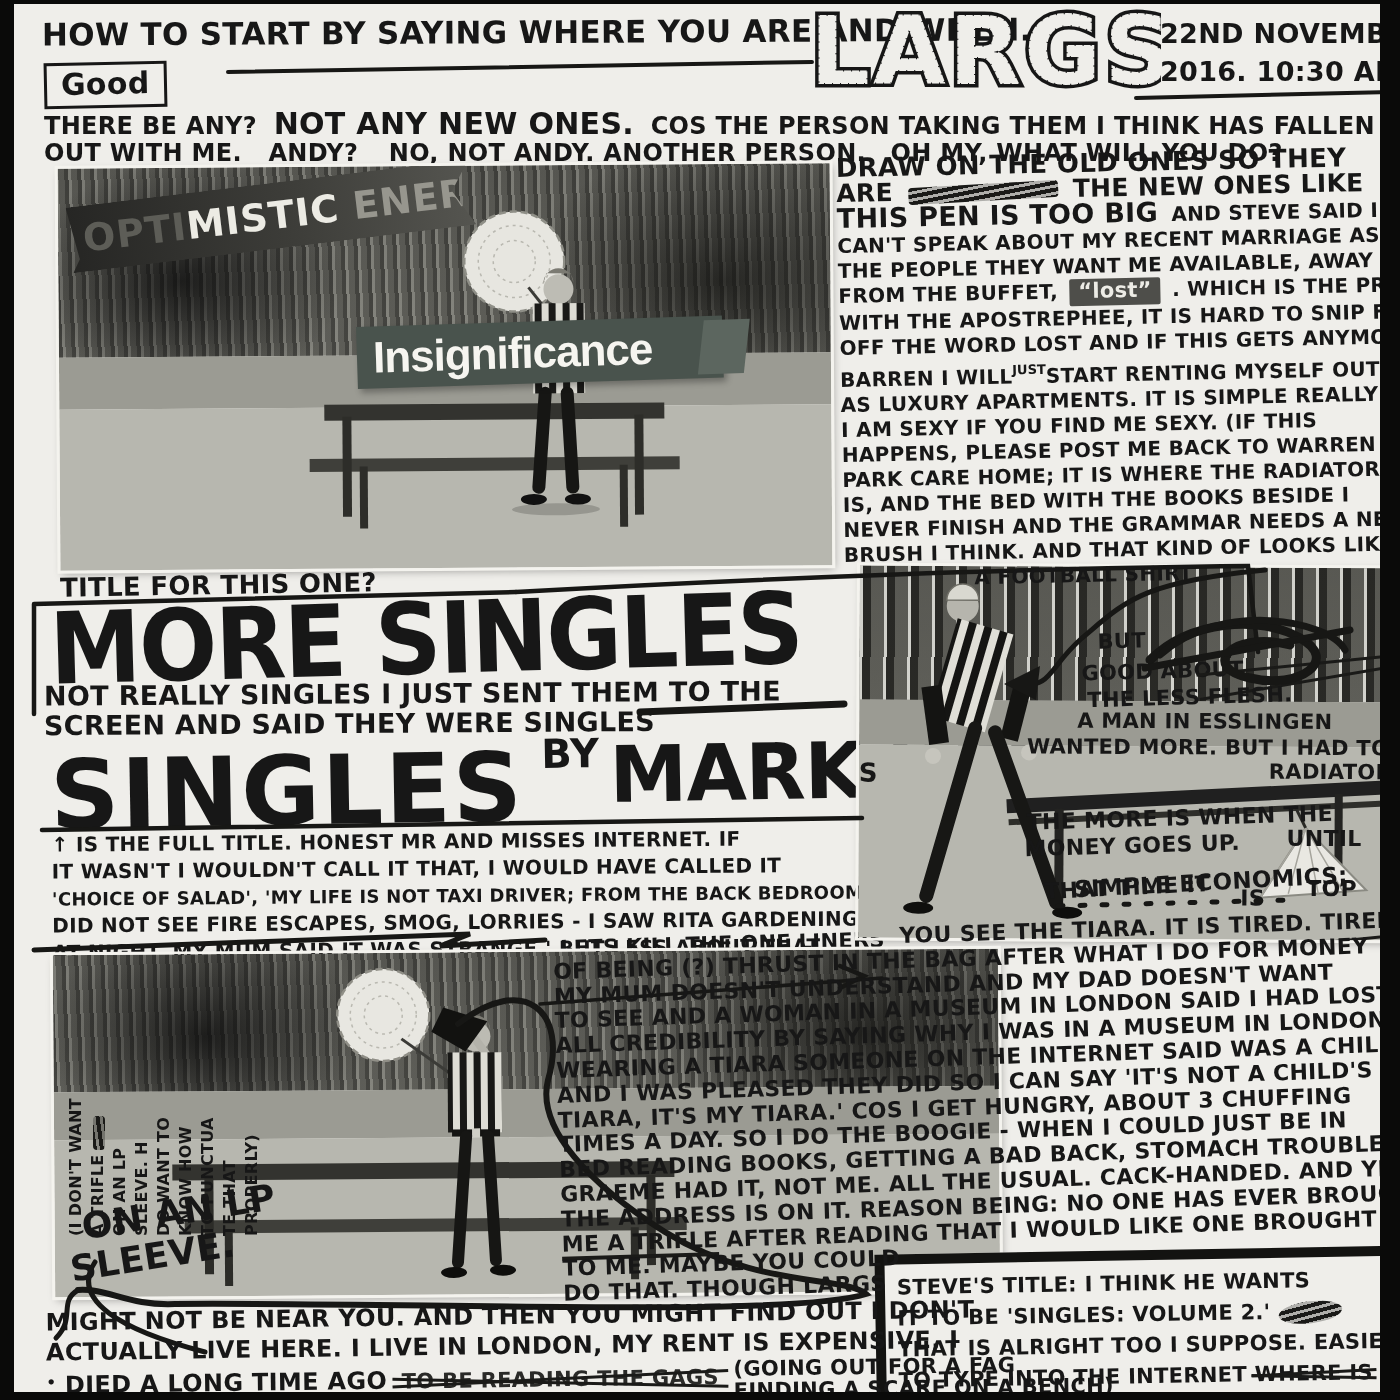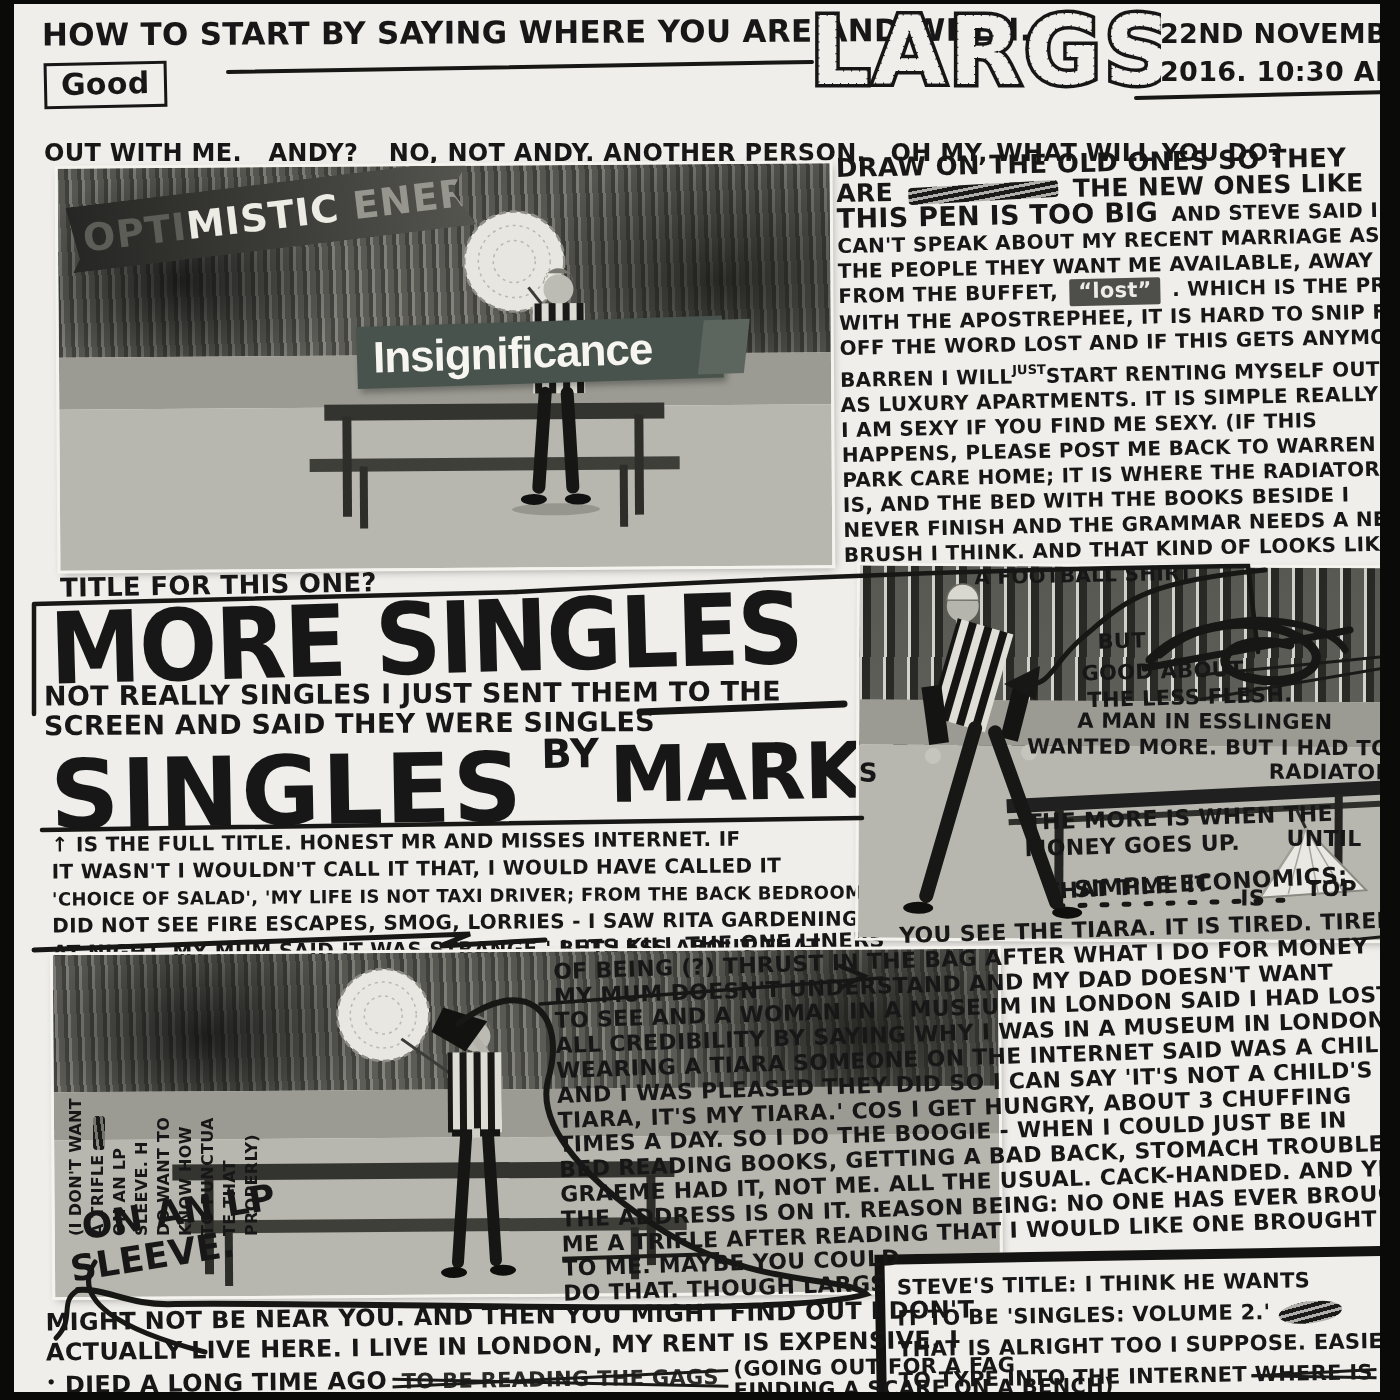--- a/index.html
+++ b/index.html
@@ -36,20 +36,25 @@
   <div class="abs hw" style="left:28px;top:10px;font-size:31px;transform:rotate(-.3deg)">HOW TO START BY SAYING WHERE YOU ARE AND WHEN.</div>
 
   <svg class="abs" style="left:792px;top:0;width:355px;height:104px">
     <text x="4" y="80" font-family="DejaVu Sans, sans-serif" font-weight="bold" font-size="94" letter-spacing="3" fill="#efeeea" stroke="#161616" stroke-width="7" paint-order="stroke">LARGS</text>
     <text x="4" y="80" font-family="DejaVu Sans, sans-serif" font-weight="bold" font-size="94" letter-spacing="3" fill="none" stroke="#161616" stroke-width="2" stroke-dasharray="1 7">LARGS</text>
   </svg>
   <div class="abs hw" style="left:1146px;top:14px;font-size:27px">22ND NOVEMBER</div>
   <div class="abs hw" style="left:1146px;top:52px;font-size:27px">2016. 10:30 AM</div>
 
   <div class="abs hw" style="left:30px;top:58px;font-size:30px;border:3.5px solid #171717;padding:1px 14px 4px;transform:rotate(-1.2deg);background:#efeeea">Good</div>
+  <div class="abs hw" style="left:30px;top:102px;font-size:24px">
+    <span>THERE BE ANY?</span>
+    <span style="font-size:30px;margin-left:8px">NOT ANY NEW ONES.</span>
+    <span style="margin-left:8px">COS THE PERSON TAKING THEM I THINK HAS FALLEN</span>
+  </div>
   <div class="abs hw" style="left:30px;top:135px;font-size:24px">
     <span>OUT WITH ME.</span>
     <span style="margin-left:18px">ANDY?</span>
     <span style="margin-left:22px">NO, NOT ANDY. ANOTHER PERSON.</span>
     <span style="margin-left:16px">OH MY, WHAT WILL YOU DO?</span>
   </div>
 
   <div class="photo" style="left:45px;top:162px;width:772px;height:402px;transform:rotate(-.4deg)">
     <div class="band foliage1"></div>
     <div class="band grassband" style="top:47%;height:13%"></div>

